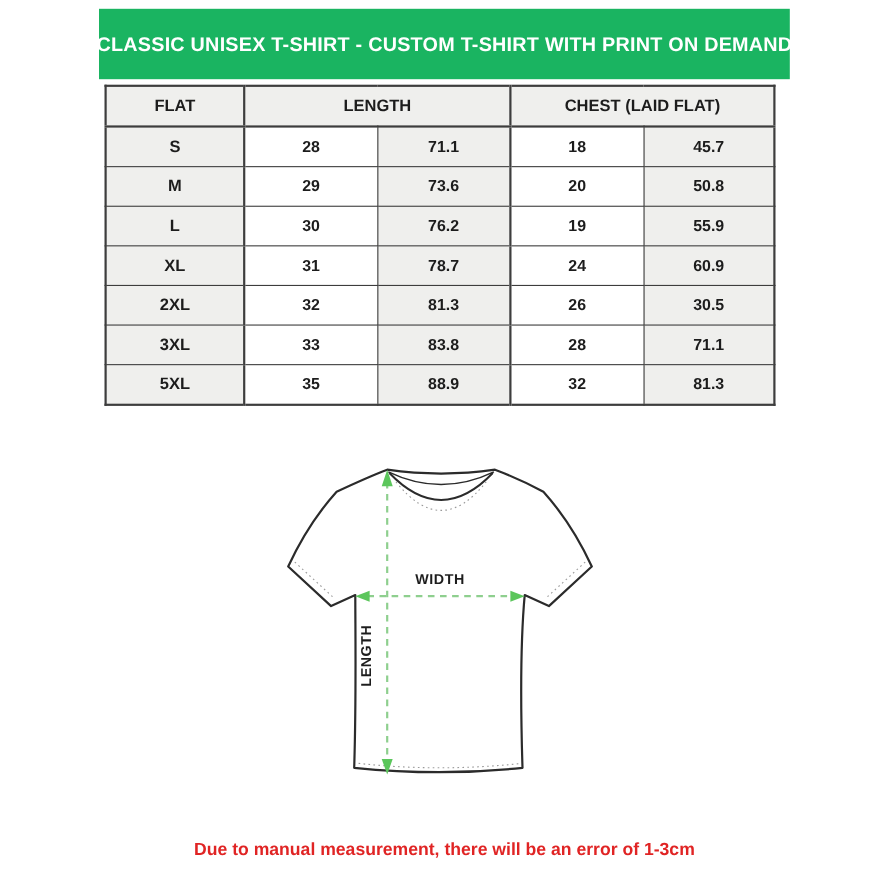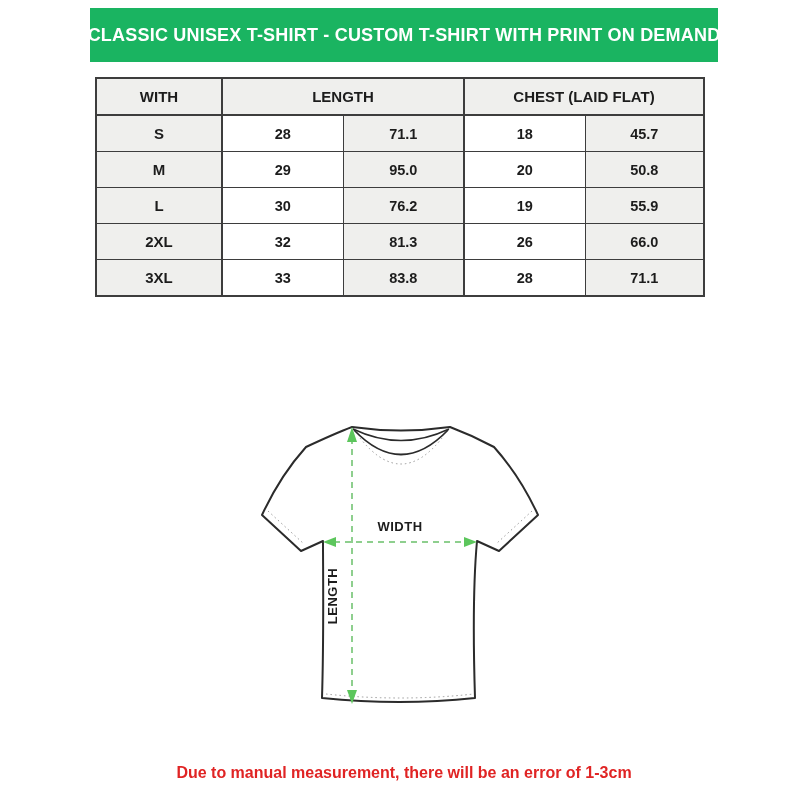--- a/index.html
+++ b/index.html
@@ -11,21 +11,21 @@
     --outline:#2b2b2b;
     --stitch:#9a9a9a;
     --arrow-line:#8ecf8e;
     --arrow-head:#5cc65c;
   }
   html,body{margin:0;padding:0;}
   body{background:#ffffff;font-family:"Liberation Sans",sans-serif;}
   .page{position:relative;width:800px;height:800px;background:#ffffff;overflow:hidden;}
 
   
-  .banner{position:absolute;left:90px;top:8px;width:628px;height:54px;
+  .banner{position:absolute;left:90px;top:8px;width:628px;height:64px;
     background:var(--banner-bg);display:flex;align-items:center;justify-content:center;}
   .banner h1{margin:0;font-size:18px;font-weight:700;color:var(--banner-text);
     letter-spacing:.2px;white-space:nowrap;}
 
   
   table.size-chart{position:absolute;left:95px;top:77px;width:608px;
     border-collapse:collapse;table-layout:fixed;border:2px solid var(--border);}
   .size-chart th,.size-chart td{border:1px solid var(--border);height:35px;
     text-align:center;vertical-align:middle;padding:0;color:#1c1c1c;}
   .size-chart thead th{background:var(--cell-gray);font-size:15px;font-weight:700;
@@ -62,60 +62,74 @@
   <table class="size-chart">
     <colgroup>
       <col style="width:126px">
       <col style="width:121px">
       <col style="width:121px">
       <col style="width:121px">
       <col style="width:119px">
     </colgroup>
     <thead>
       <tr>
-        <th>WITH</th>
+        <th>FLAT</th>
         <th colspan="2" class="group-start">LENGTH</th>
         <th colspan="2" class="group-start">CHEST (LAID FLAT)</th>
       </tr>
     </thead>
     <tbody>
         <tr>
     <td class="size-cell">S</td>
     <td class="val group-start">28</td>
     <td class="val gray">71.1</td>
     <td class="val group-start">18</td>
     <td class="val gray">45.7</td>
   </tr>
         <tr>
     <td class="size-cell">M</td>
     <td class="val group-start">29</td>
-    <td class="val gray">95.0</td>
+    <td class="val gray">73.6</td>
     <td class="val group-start">20</td>
     <td class="val gray">50.8</td>
   </tr>
         <tr>
     <td class="size-cell">L</td>
     <td class="val group-start">30</td>
     <td class="val gray">76.2</td>
     <td class="val group-start">19</td>
     <td class="val gray">55.9</td>
   </tr>
         <tr>
+    <td class="size-cell">XL</td>
+    <td class="val group-start">31</td>
+    <td class="val gray">78.7</td>
+    <td class="val group-start">24</td>
+    <td class="val gray">60.9</td>
+  </tr>
+        <tr>
     <td class="size-cell">2XL</td>
     <td class="val group-start">32</td>
     <td class="val gray">81.3</td>
     <td class="val group-start">26</td>
-    <td class="val gray">66.0</td>
+    <td class="val gray">30.5</td>
   </tr>
         <tr>
     <td class="size-cell">3XL</td>
     <td class="val group-start">33</td>
     <td class="val gray">83.8</td>
     <td class="val group-start">28</td>
     <td class="val gray">71.1</td>
+  </tr>
+        <tr>
+    <td class="size-cell">5XL</td>
+    <td class="val group-start">35</td>
+    <td class="val gray">88.9</td>
+    <td class="val group-start">32</td>
+    <td class="val gray">81.3</td>
   </tr>
       </tbody>
   </table>
 
   <figure class="diagram">
     <svg width="320" height="320" viewBox="0 0 320 320">
 
       <path class="shirt-outline" d="M 66,33
            C 81,26 96,19 112,13
            Q 161,20 210,13

